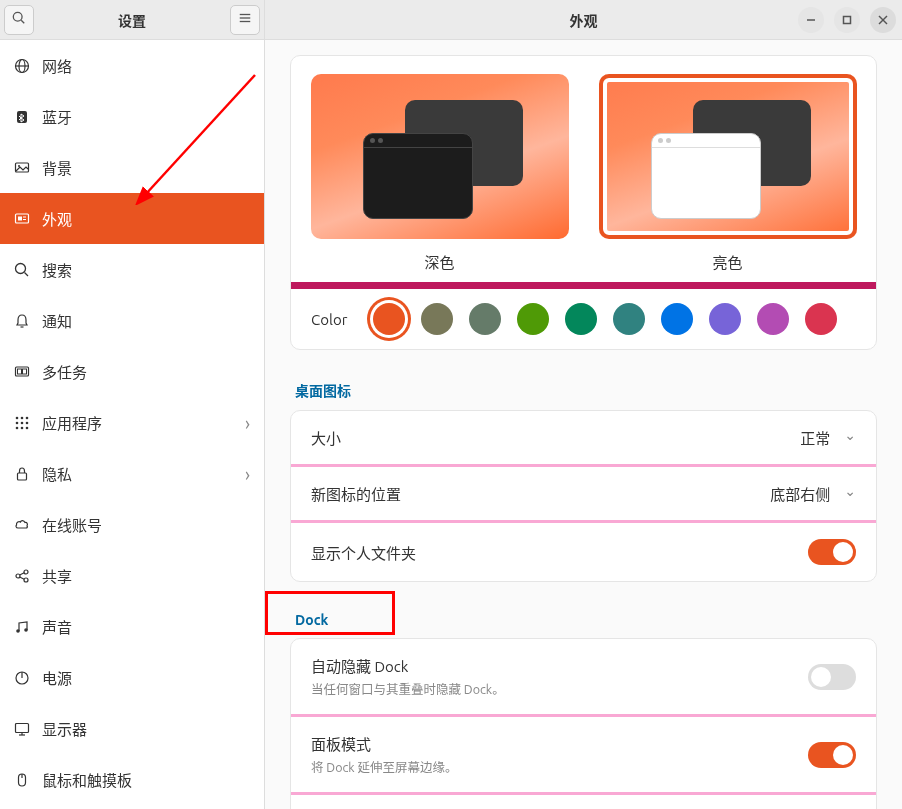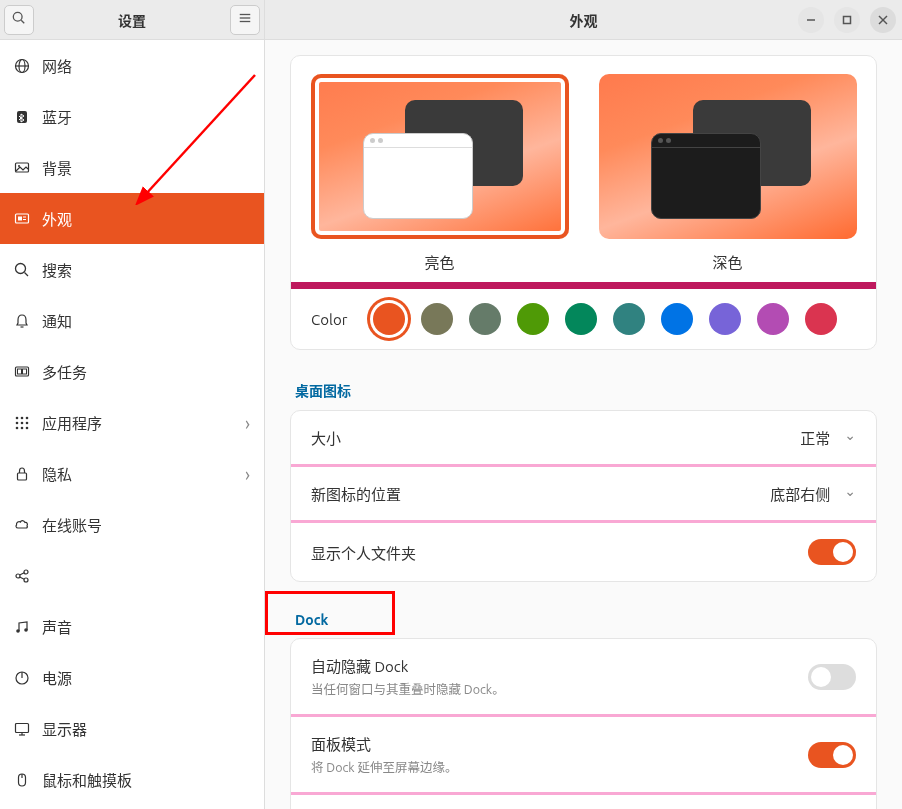--- a/index.html
+++ b/index.html
@@ -442,20 +442,21 @@
       <div class="sidebar-item">
         <span class="sidebar-icon">
           <svg width="16" height="16" viewBox="0 0 16 16">
             <circle cx="4" cy="8" r="2" fill="none" stroke="currentColor" stroke-width="1.2"></circle>
             <circle cx="12" cy="4" r="2" fill="none" stroke="currentColor" stroke-width="1.2"></circle>
             <circle cx="12" cy="12" r="2" fill="none" stroke="currentColor" stroke-width="1.2"></circle>
             <line x1="5.7" y1="7" x2="10.2" y2="4.8" stroke="currentColor" stroke-width="1.2"></line>
             <line x1="5.7" y1="9" x2="10.2" y2="11.2" stroke="currentColor" stroke-width="1.2"></line>
           </svg>
         </span>
+    <span class="sidebar-item-label">共享</span>
     </div>
       <div class="sidebar-item">
         <span class="sidebar-icon">
           <svg width="16" height="16" viewBox="0 0 16 16">
             <path d="M5 12 L5 4 L13 3 L13 11" fill="none" stroke="currentColor" stroke-width="1.2"></path>
             <circle cx="4" cy="12" r="1.8" fill="currentColor"></circle>
             <circle cx="12" cy="11" r="1.8" fill="currentColor"></circle>
           </svg>
         </span>
     <span class="sidebar-item-label">声音</span>
@@ -511,43 +512,43 @@
             <line x1="9" y1="1" x2="1" y2="9" stroke="#555" stroke-width="1.5"></line>
           </svg>
       </button>
     </div>
   </div>
 
   <div class="content">
 
     <div class="style-card">
       <div class="theme-row">
+        <div class="theme-option">
+          <div class="theme-preview">
+            <div class="window-back"></div>
+            <div class="window-front dark">
+                <div class="window-chrome">
+                  <div class="dot" style="background:#555"></div>
+                  <div class="dot" style="background:#555"></div>
+                </div>
+              </div>
+          </div>
+          <div class="theme-label">深色</div>
+        </div>
         <div class="theme-option selected">
           <div class="theme-preview">
             <div class="window-back"></div>
             <div class="window-front">
                 <div class="window-chrome">
                   <div class="dot"></div>
                   <div class="dot"></div>
                 </div>
               </div>
           </div>
           <div class="theme-label">亮色</div>
-        </div>
-        <div class="theme-option">
-          <div class="theme-preview">
-            <div class="window-back"></div>
-            <div class="window-front dark">
-                <div class="window-chrome">
-                  <div class="dot" style="background:#555"></div>
-                  <div class="dot" style="background:#555"></div>
-                </div>
-              </div>
-          </div>
-          <div class="theme-label">深色</div>
         </div>
       </div>
       <div class="color-row">
         <div class="color-label">Color</div>
         <div class="color-swatches" id="color-swatches">
             <div class="swatch selected" style="background: rgb(233, 84, 32);"></div>
             <div class="swatch" style="background: rgb(120, 120, 89);"></div>
             <div class="swatch" style="background: rgb(101, 123, 105);"></div>
             <div class="swatch" style="background: rgb(79, 154, 6);"></div>
             <div class="swatch" style="background: rgb(3, 135, 91);"></div>

